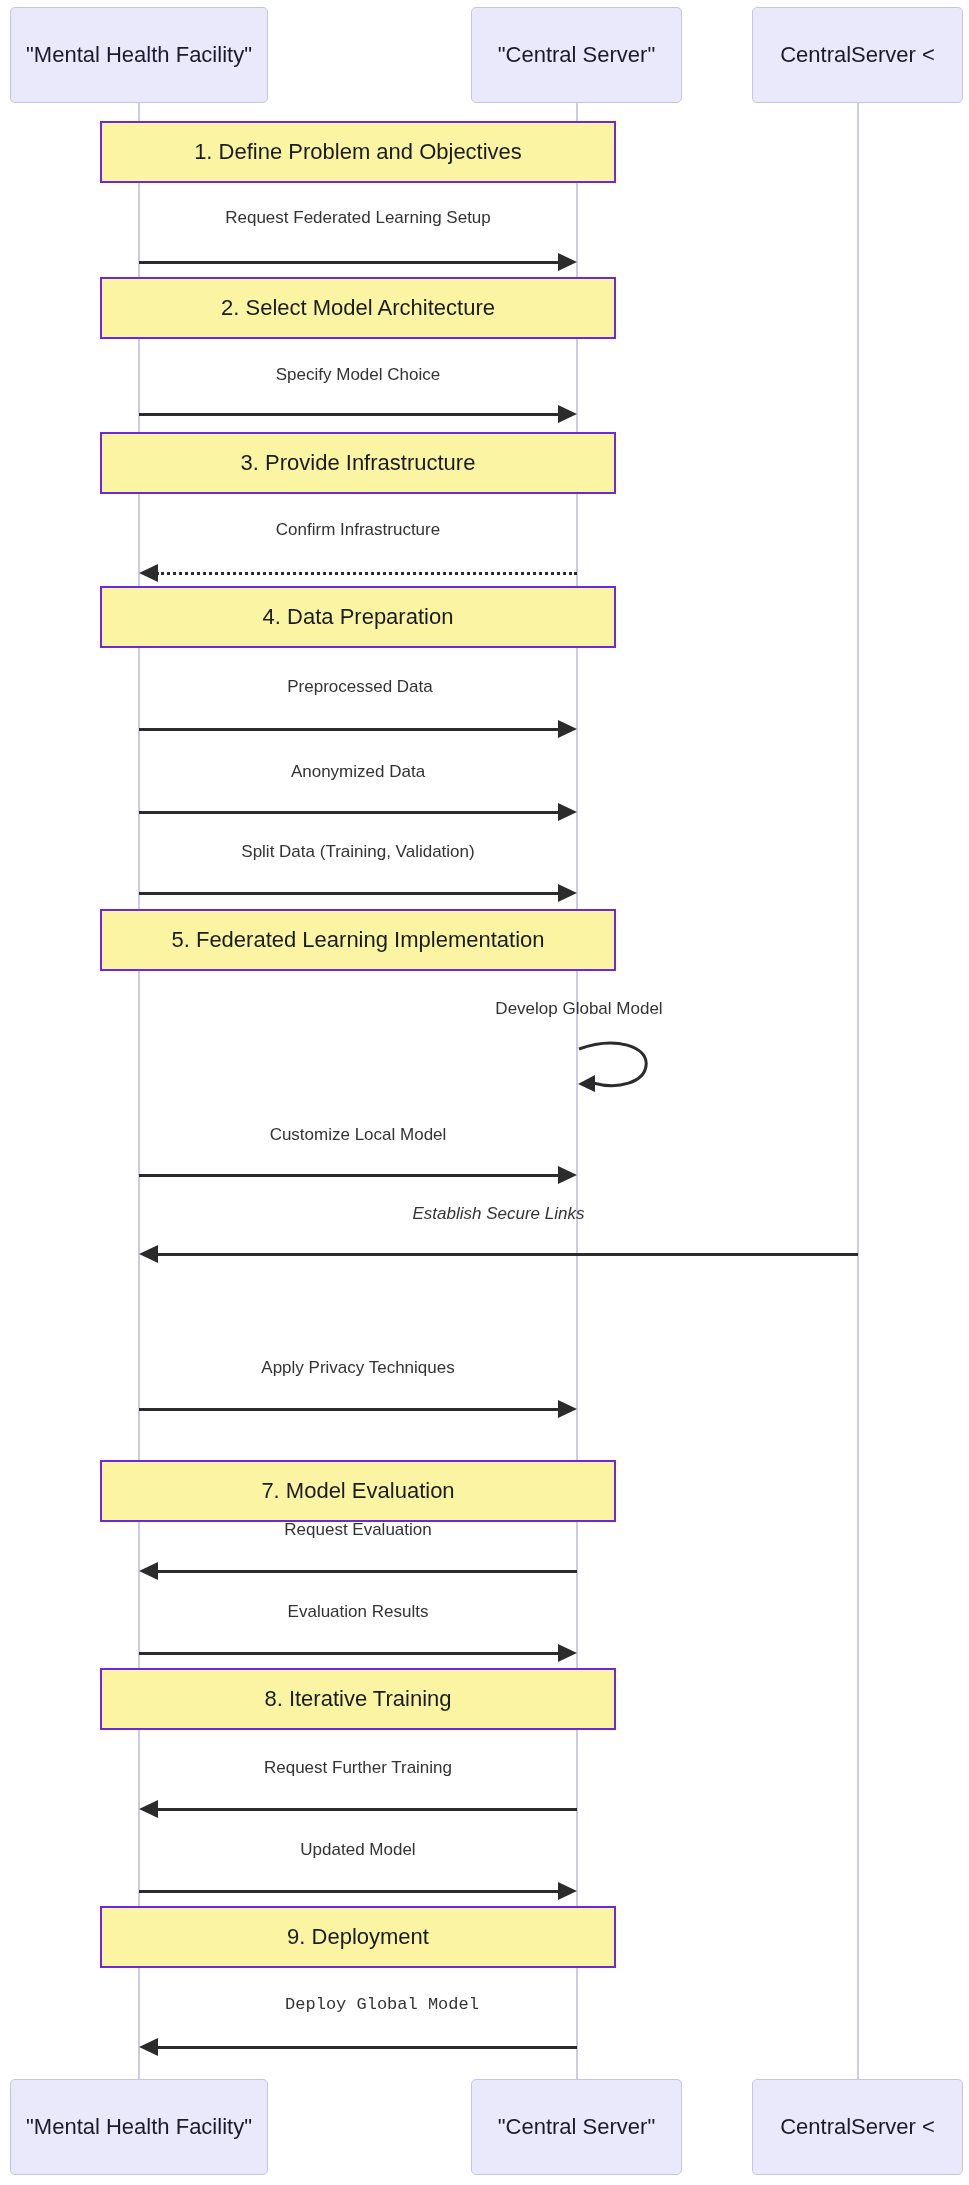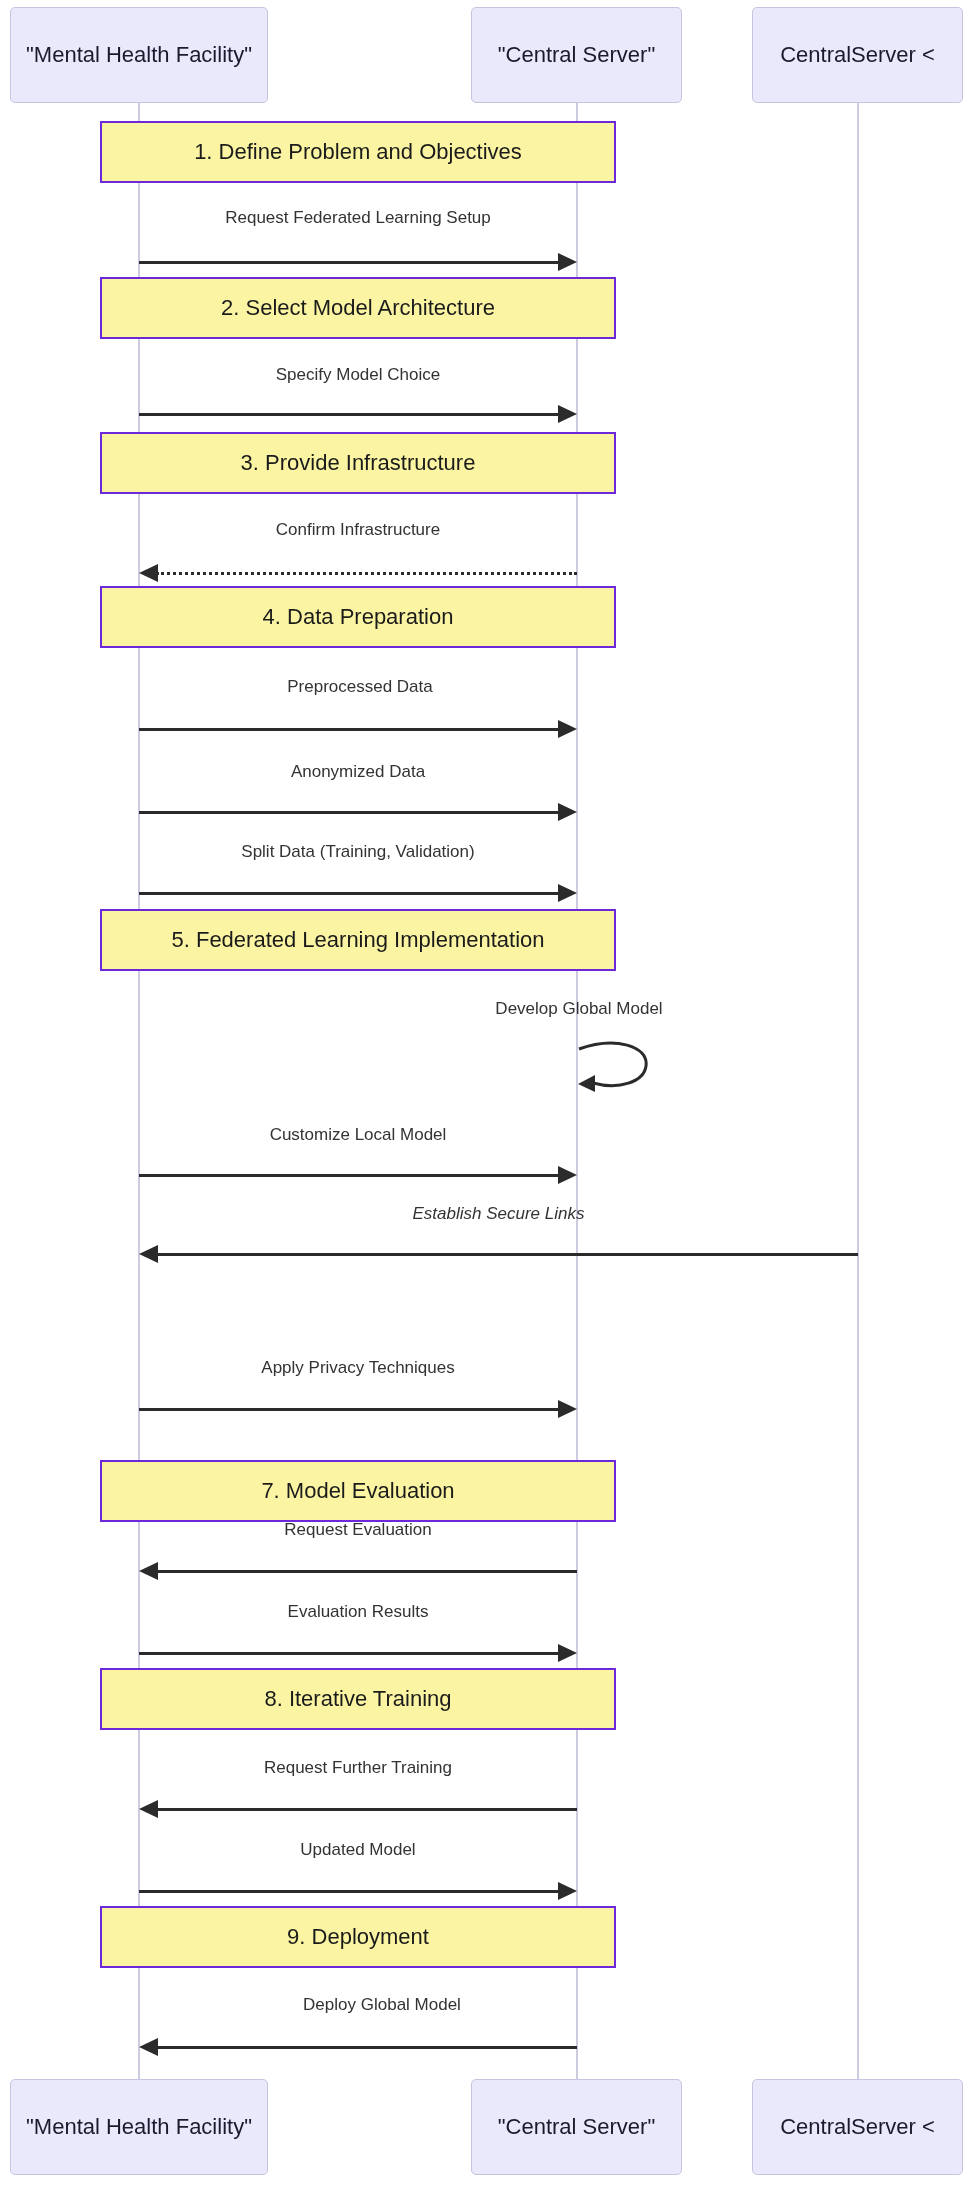--- a/index.html
+++ b/index.html
@@ -158,21 +158,21 @@
 
   <div class="msg-label" style="left:139px;top:1835px;width:438px;">Updated Model</div>
   <div class="arrow r" style="left:139px;top:1882px;width:438px;">
       <div class="line"></div>
       <div class="head-right"></div>
     </div>
 
   <div class="note" style="top:1906px;">
       <span>9. Deployment</span>
     </div>
-  <div class="msg-label" style="left:139px;top:1990px;width:486px;">Deploy Global Model</div>
+  <div class="msg-label" style="left:139px;top:1990px;width:486px;font-family:Liberation Mono, monospace;">Deploy Global Model</div>
   <div class="arrow l" style="left:139px;top:2038px;width:438px;">
       <div class="line"></div>
       <div class="head-left"></div>
     </div>
 
   <div class="participant" style="left:10px;top:2079px;width:258px;">
       <span>"Mental Health Facility"</span>
     </div>
   <div class="participant" style="left:471px;top:2079px;width:211px;">
       <span>"Central Server"</span>

